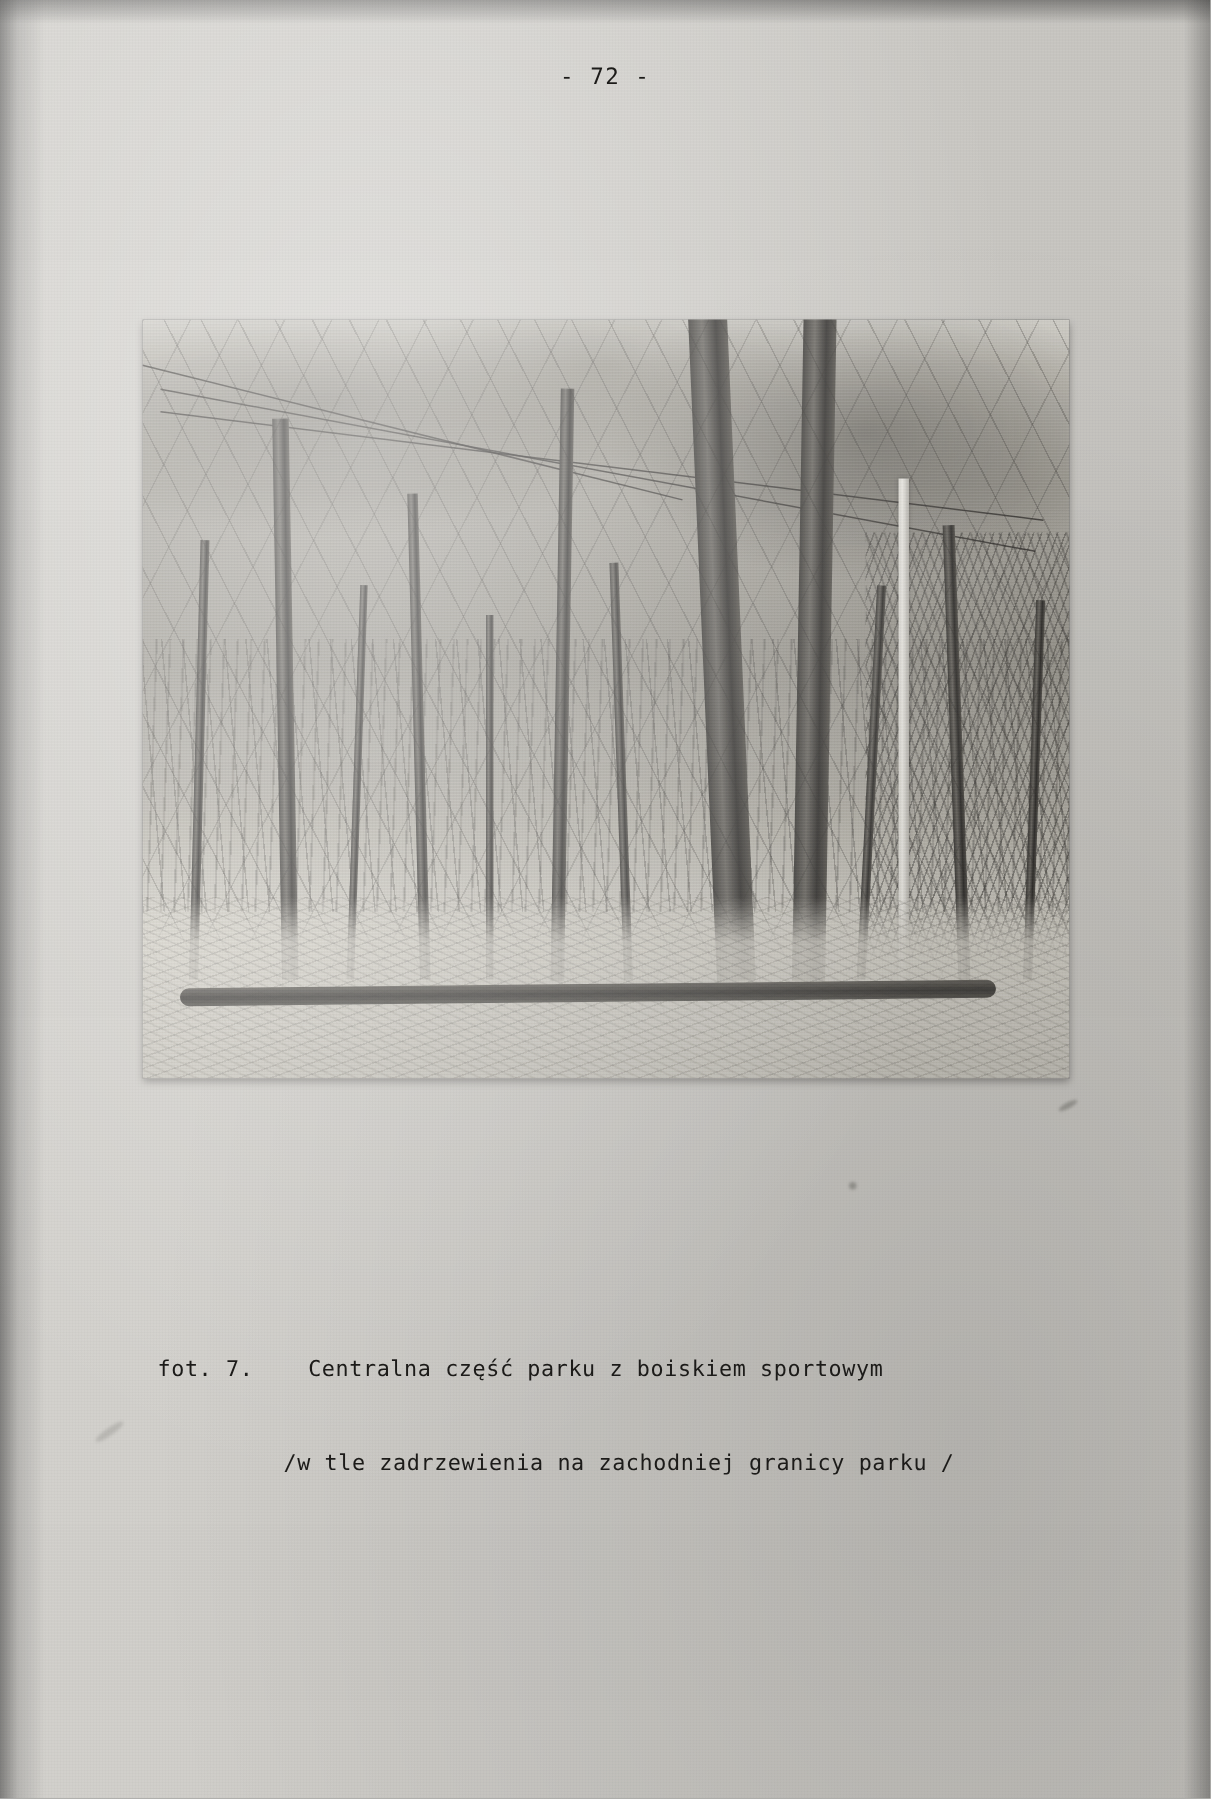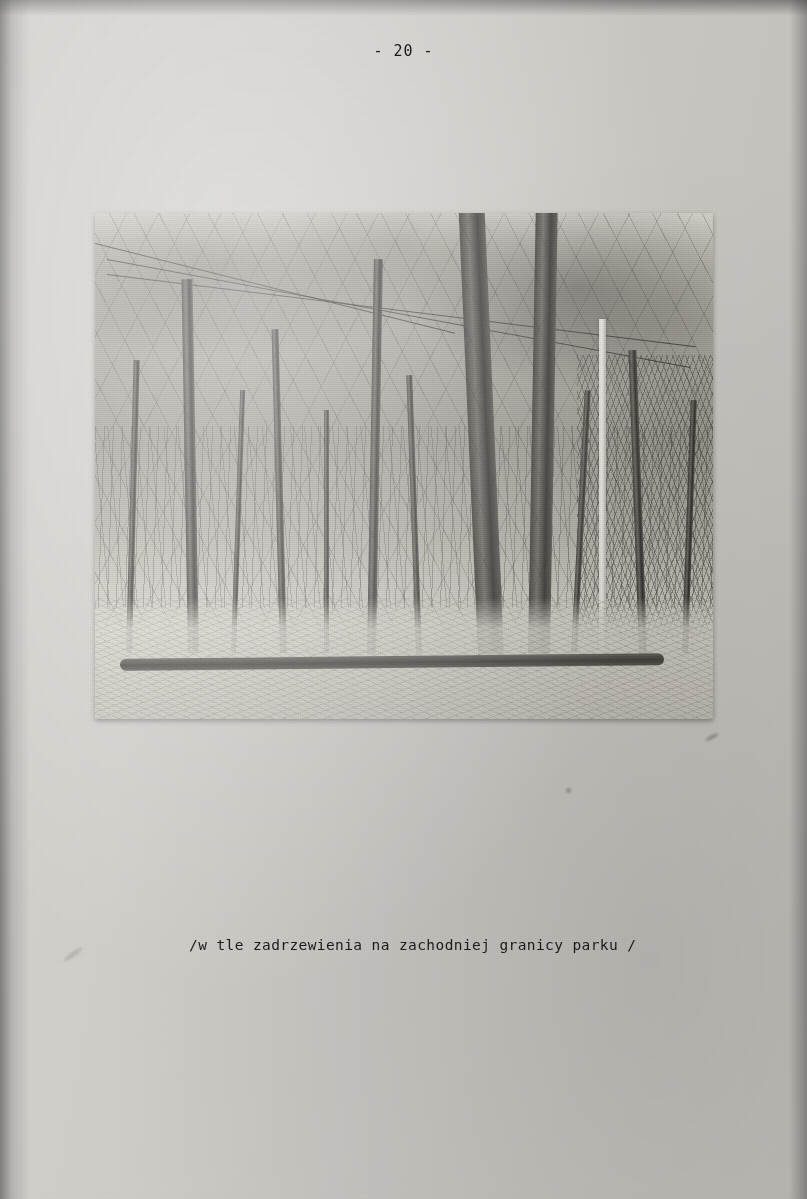--- a/index.html
+++ b/index.html
@@ -208,21 +208,21 @@
 </style>
 </head>
 <body>
 
 <div class="page">
 
   <div class="binding-edge"></div>
   <div class="top-edge"></div>
   <div class="right-edge"></div>
 
-  <div class="page-number">- 20 -</div>
+  <div class="page-number">- 72 -</div>
 
   <div class="photo-frame">
     <div class="photo">
       <div class="canopy"></div>
       <div class="bg-thicket"></div>
       <div class="right-shrub"></div>
 
       <div class="wire" style="left:2%; top:12%; width:96%; transform: rotate(7deg);"></div>
       <div class="wire" style="left:2%; top:9%; width:96%; transform: rotate(10.5deg);"></div>
       <div class="wire" style="left:0%; top:6%; width:60%; transform: rotate(14deg);"></div>
@@ -250,16 +250,21 @@
       <div class="log"></div>
       <div class="photo-grain"></div>
     </div>
   </div>
 
   <div class="smudge" style="left:705px; top:735px; width:14px; height:4px; transform: rotate(-28deg);"></div>
   <div class="smudge" style="left:566px; top:788px; width:5px; height:5px;"></div>
   <div class="smudge" style="left:62px; top:952px; width:22px; height:5px; transform: rotate(-35deg); opacity:0.5;"></div>
 
   <div class="caption">
+    <div class="line1">
+      <span>fot. 7.</span>
+      &nbsp;&nbsp;
+      <span>Centralna część parku z boiskiem sportowym</span>
+    </div>
     <div class="line2">/w tle zadrzewienia na zachodniej granicy parku /</div>
   </div>
 
 </div>
 
 </body></html>

